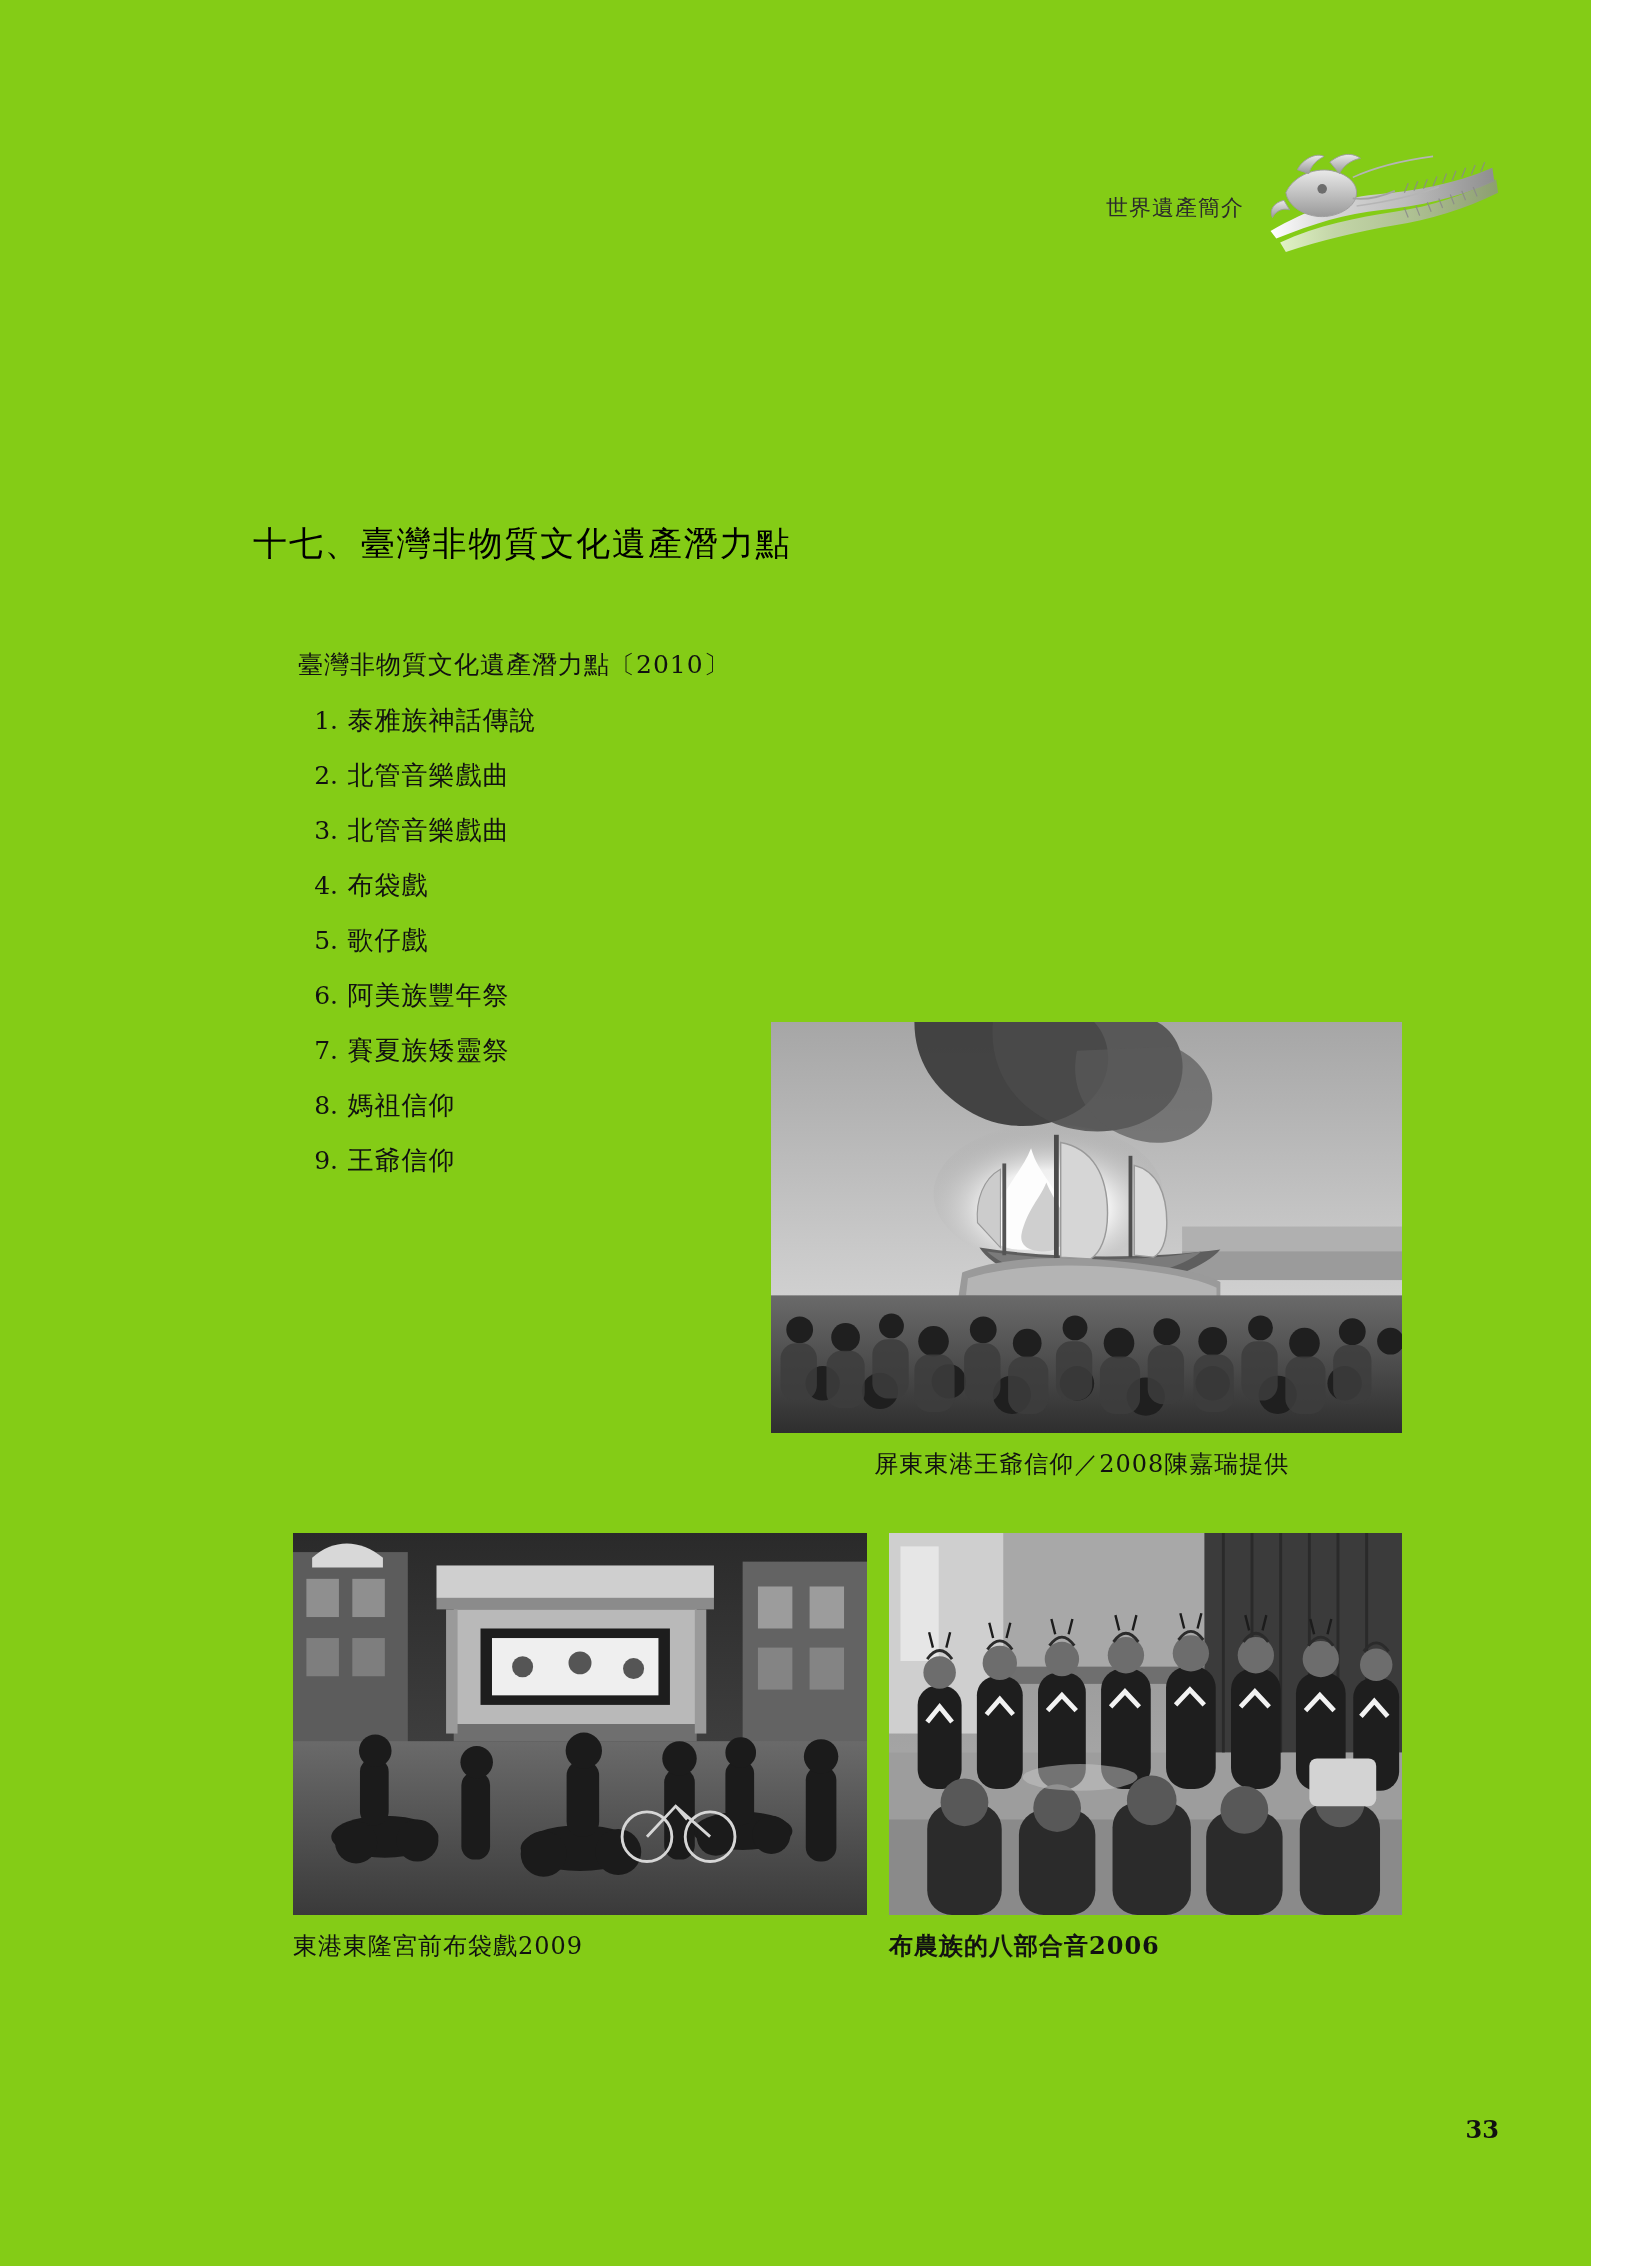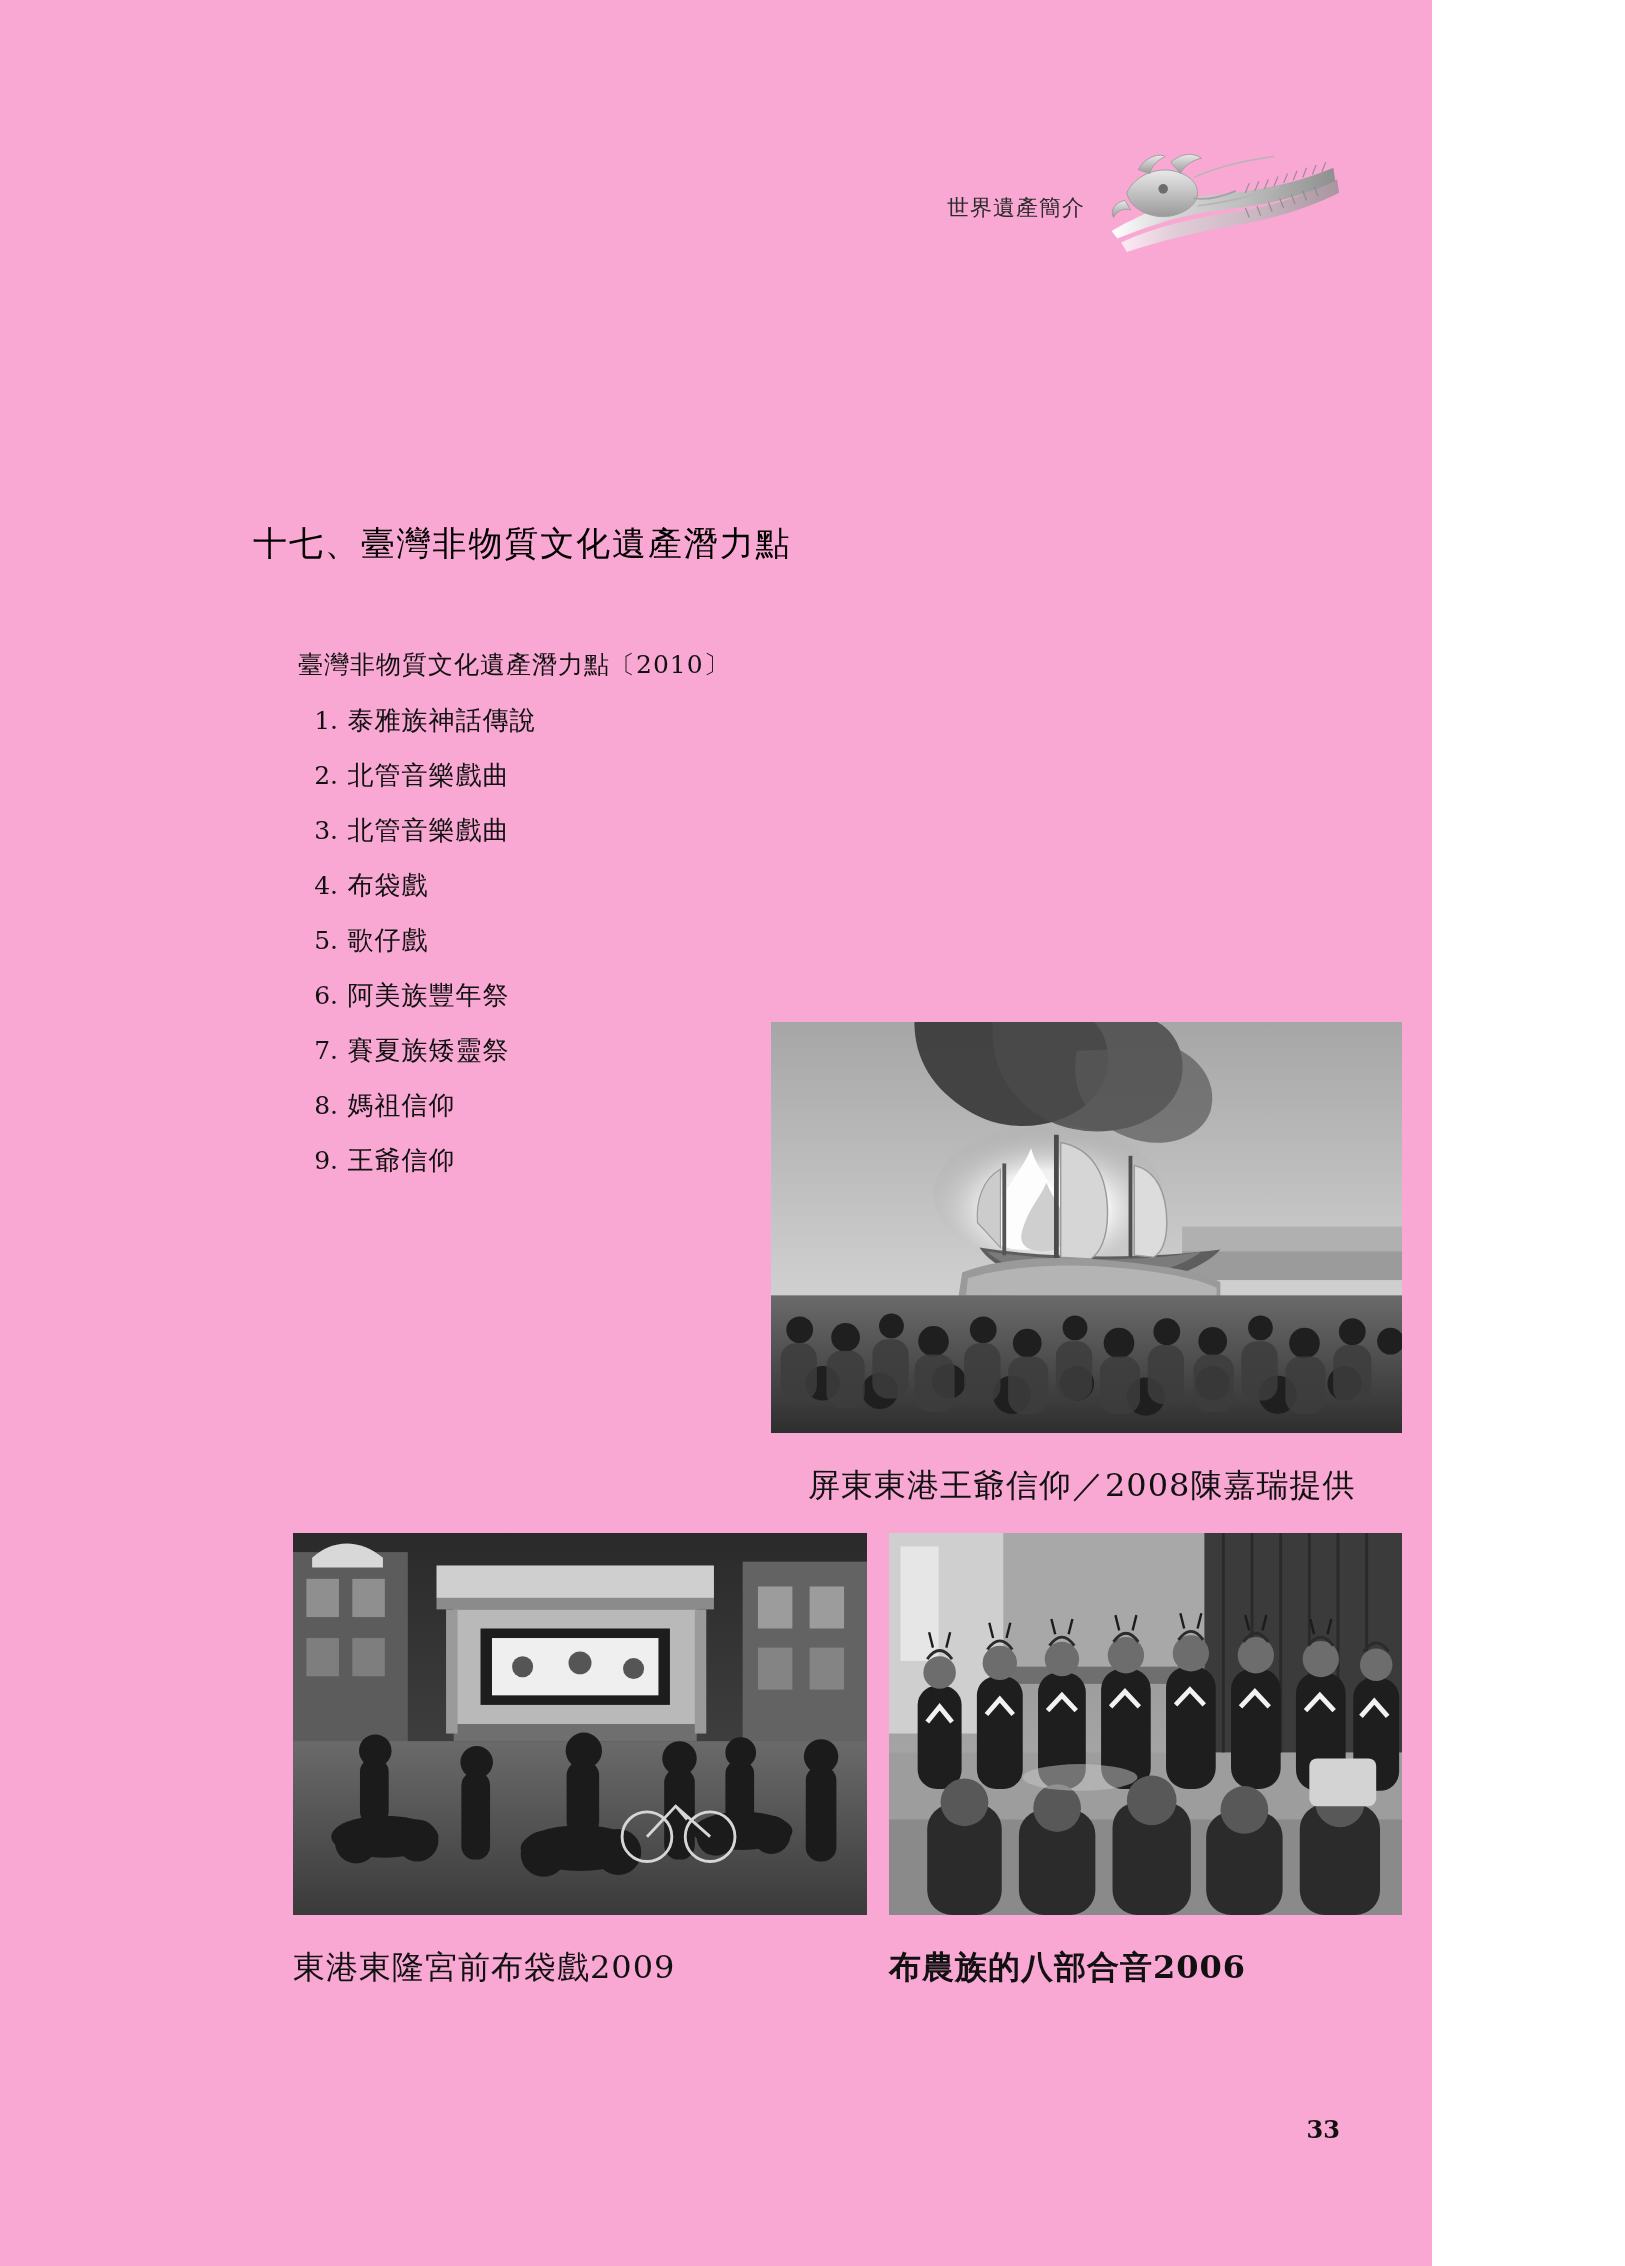--- a/index.html
+++ b/index.html
@@ -6,23 +6,23 @@
     margin: 0;
     padding: 0;
     background: #ffffff;
   }
   body {
     font-family: "DejaVu Serif", "Liberation Serif", serif;
     color: #1a1a1a;
   }
   .page {
     position: relative;
-    width: 1432px;
+    width: 1591px;
     height: 2266px;
-    background: #f9a8d4;
+    background: #84cc16;
     overflow: hidden;
   }
 
   
   .header {
     position: absolute;
     top: 143px;
     right: 91px;
     display: flex;
     align-items: flex-start;
@@ -100,24 +100,24 @@
   .fig {
     position: absolute;
   }
   .fig .frame {
     background: #8d8d8d;
     overflow: hidden;
     position: relative;
     border: 0;
   }
   .fig .cap {
-    font-size: 32px;
+    font-size: 24px;
     letter-spacing: 1px;
     color: #111111;
-    margin-top: 31px;
+    margin-top: 15px;
     white-space: nowrap;
   }
 
   .fig-main { top: 1006px; left: 731px; }
   .fig-main .frame { width: 631px; height: 411px; }
   .fig-main .cap { text-align: center; margin-left: -9.6px; }
 
   .fig-left { top: 1517px; left: 253px; }
   .fig-left .frame { width: 574px; height: 382px; }
 

